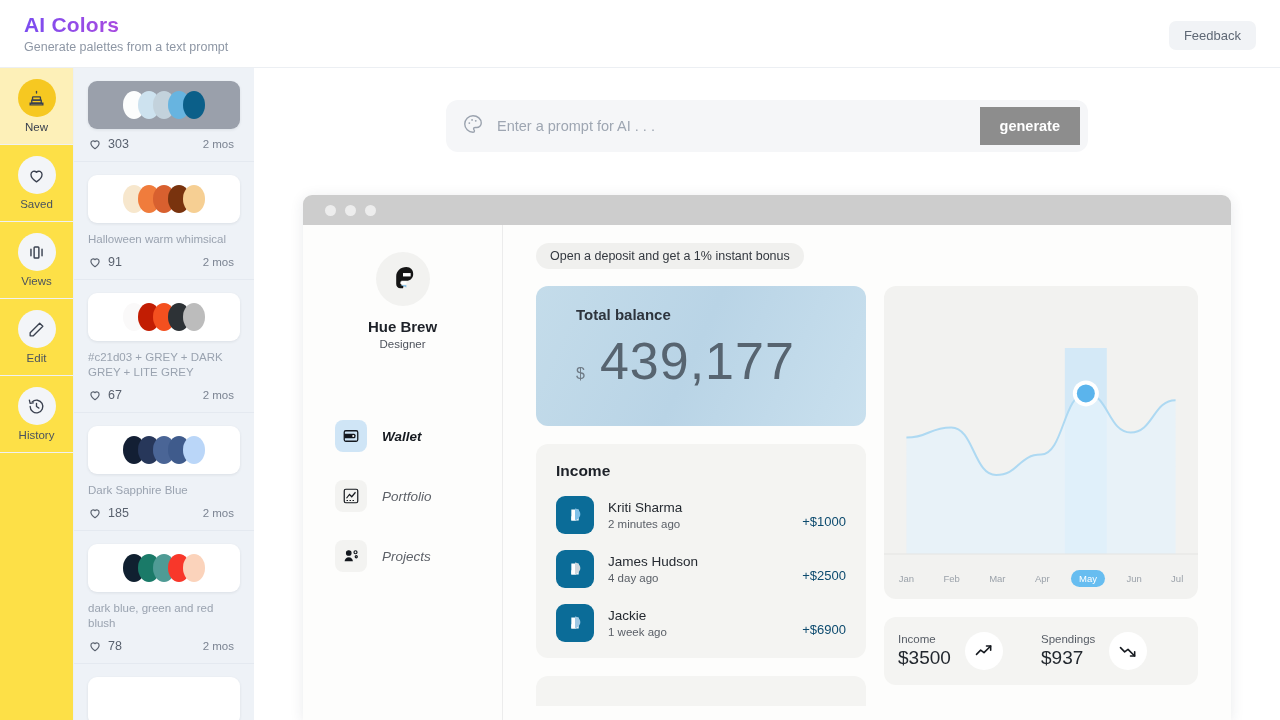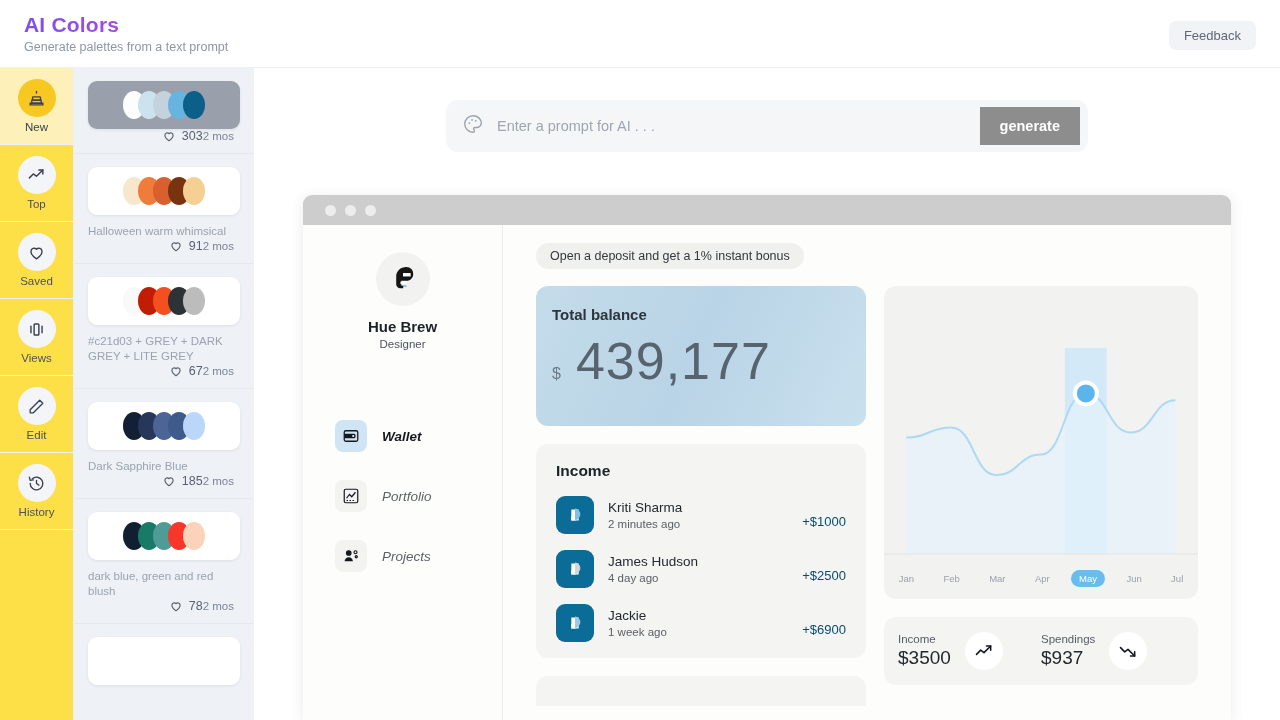--- a/index.html
+++ b/index.html
@@ -74,22 +74,22 @@
     box-shadow: 0 1px 3px rgba(30,40,60,.09);
   }
   .sw-row { display: flex; align-items: center; }
   .sw { width: 22px; height: 28px; border-radius: 50%; margin-left: -7px; }
   .sw:first-child { margin-left: 0; }
   .pal-name {
     font-size: 11.5px; color: #9aa3b0; line-height: 15px;
     margin-top: 9px; max-width: 150px;
   }
   .pal-meta {
-    display: flex; align-items: center; justify-content: flex-end;
-    padding-right: 6px;
+    display: flex; align-items: center; justify-content: space-between;
+    margin-top: 8px; padding-right: 6px;
   }
   .pal-likes { display: flex; align-items: center; gap: 6px; font-size: 12.5px; color: #59616e; }
   .pal-age { font-size: 11.5px; color: #7b8492; }
 
   
   .stage {
     position: absolute; left: 254px; top: 68px;
     width: 1026px; height: 652px;
     background: #ffffff;
   }
@@ -161,21 +161,21 @@
     background: #f0f0ee; border-radius: 14px;
     padding: 6px 14px; font-size: 12.5px; color: #33383f;
   }
   .pv-cols { display: flex; gap: 18px; margin-top: 17px; }
   .pv-col-l { width: 330px; }
   .pv-col-r { width: 314px; }
 
   .balance-card {
     height: 140px; border-radius: 12px;
     background: linear-gradient(115deg, #c4dcea 0%, #b9d4e6 48%, #c9e0ee 100%);
-    padding: 20px 16px;
+    padding: 20px 40px;
   }
   .balance-title { font-size: 15px; font-weight: bold; color: #2d343d; }
   .balance-row { display: flex; align-items: baseline; margin-top: 10px; }
   .balance-cur { font-size: 16px; color: #6f7b86; margin-right: 9px; }
   .balance-val { font-size: 52px; color: #576470; font-weight: 300; letter-spacing: 1px; line-height: 56px; margin-left: 6px; }
 
   .income-card {
     margin-top: 18px; border-radius: 12px; background: #f4f4f2;
     padding: 18px 20px 16px 20px;
   }
@@ -236,29 +236,20 @@
       <svg width="19" height="19" viewBox="0 0 24 24" fill="none" stroke="#3a4150" stroke-width="1.7" stroke-linecap="round">
         <path d="M12 3v2"></path>
           <rect x="7" y="10" width="10" height="4" rx="1"></rect>
         <path d="M4 18h16v2H4z"></path>
           <path d="M6 14h12v4H6z"></path>
       </svg>
     </span>
     <span class="rail-lbl">New</span>
   </div>
 
-  <div class="rail-item">
-    <span class="rail-ico">
-      <svg width="19" height="19" viewBox="0 0 24 24" fill="none" stroke="#3a4150" stroke-width="1.8" stroke-linecap="round" stroke-linejoin="round">
-        <polyline points="3,15 8,10 12,13 20,5"></polyline>
-          <polyline points="15,5 20,5 20,10"></polyline>
-      </svg>
-    </span>
-    <span class="rail-lbl">Top</span>
-  </div>
 
   <div class="rail-item">
     <span class="rail-ico">
       <svg width="19" height="19" viewBox="0 0 24 24" fill="none" stroke="#3a4150" stroke-width="1.7" stroke-linejoin="round">
         <path d="M12 20s-7-4.6-7-9.3A4 4 0 0 1 12 8a4 4 0 0 1 7 2.7C19 15.4 12 20 12 20z"></path>
       </svg>
     </span>
     <span class="rail-lbl">Saved</span>
   </div>
 

